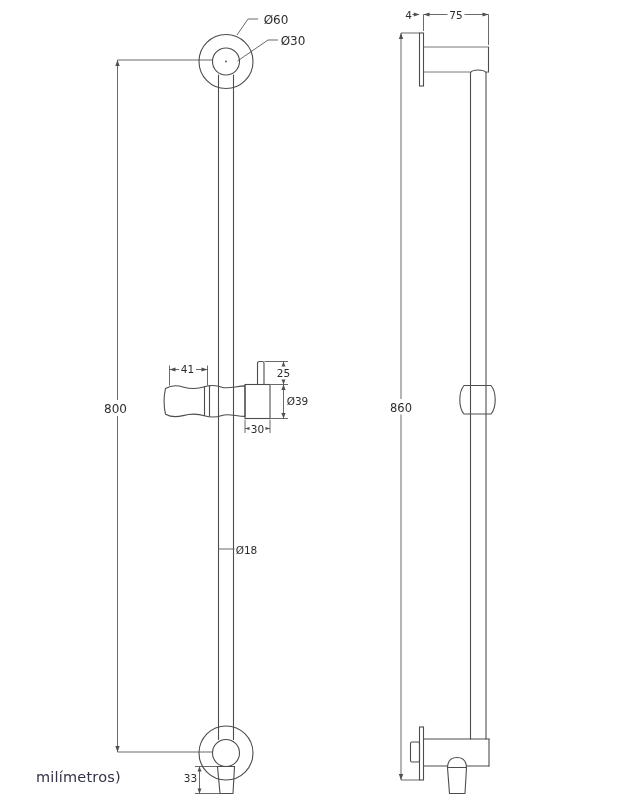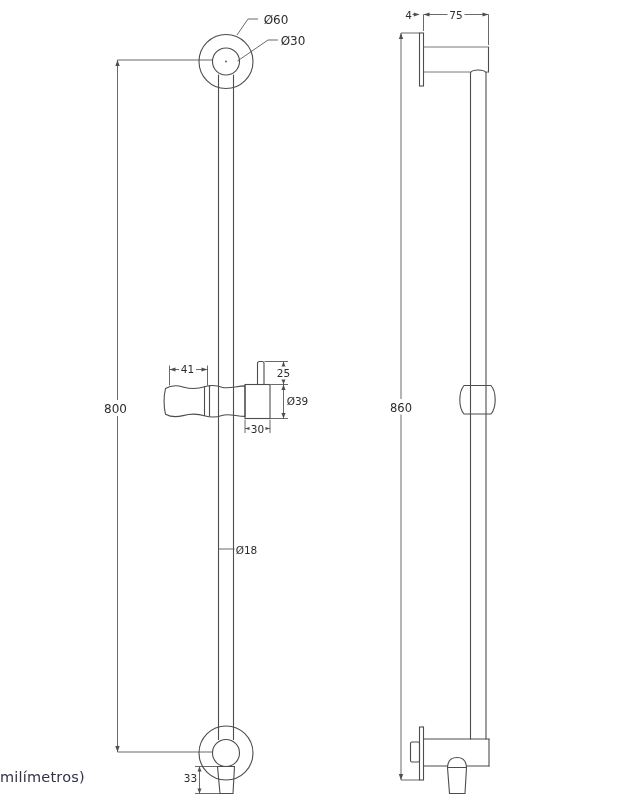--- a/index.html
+++ b/index.html
@@ -61,20 +61,21 @@
   }
   #units-caption {
     position: absolute;
     left: 0px;
     top: 769px;
     color: #333347;
     font-size: 14.5px;
     font-weight: normal;
     letter-spacing: 0.2px;
     white-space: nowrap;
+    padding-left: 36px;
   }
 </style>
 </head>
 <body>
 
 <div id="stage">
 
   <svg id="drawing" width="618" height="800" viewBox="0 0 618 800">
 
     <g>

